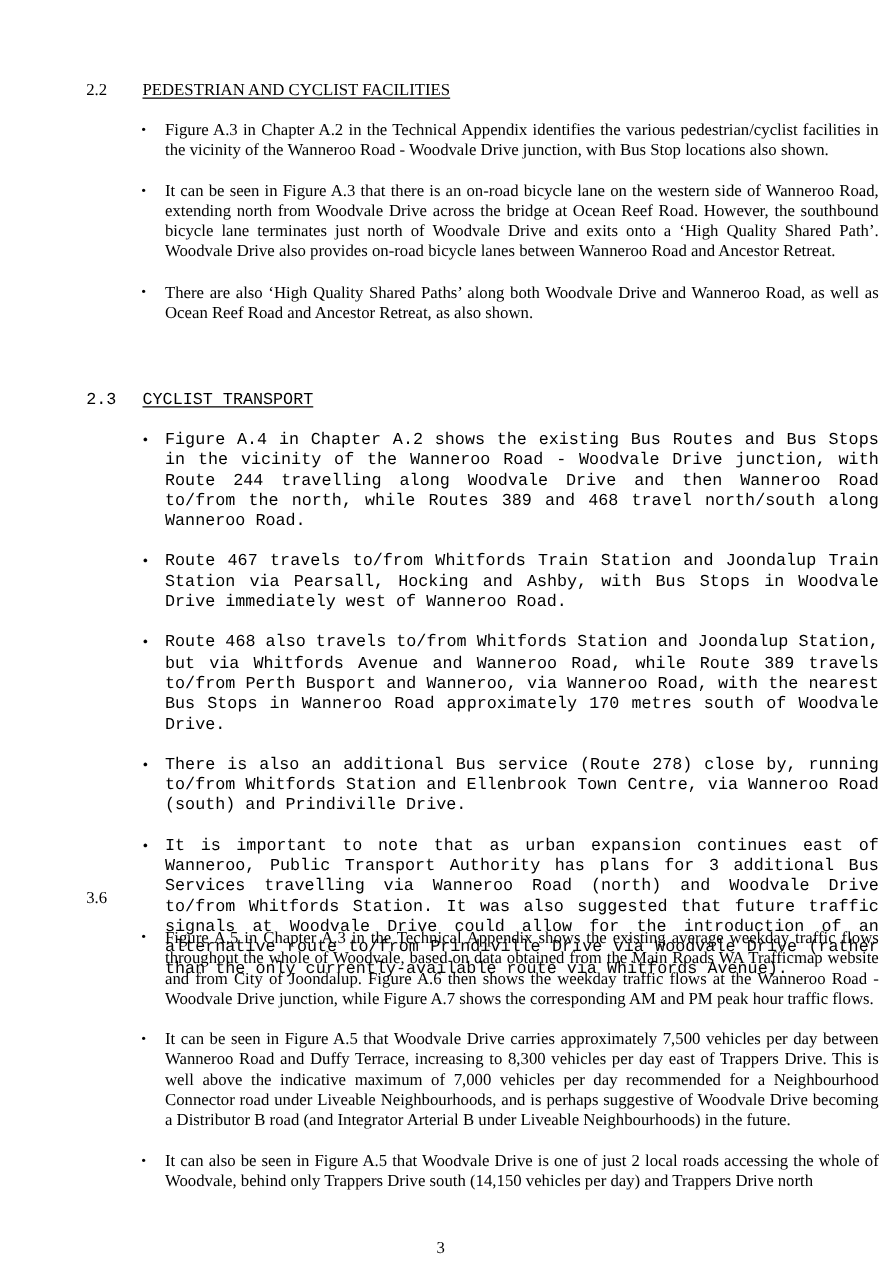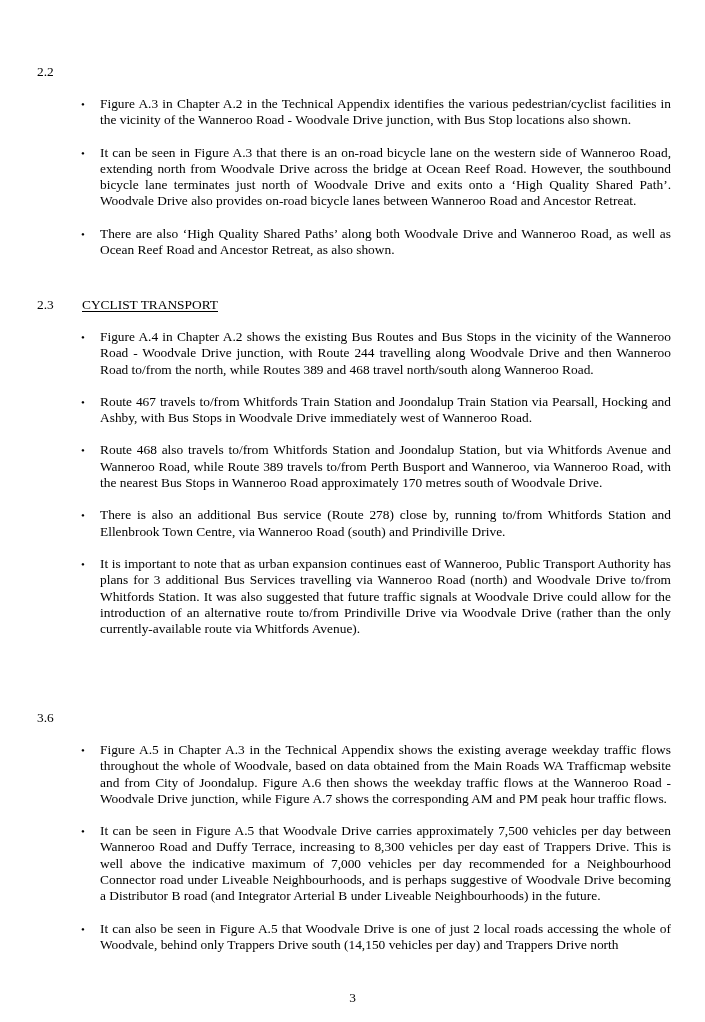--- a/index.html
+++ b/index.html
@@ -1,21 +1,21 @@
 <!DOCTYPE html>
 <html><head>
 <meta charset="utf-8">
 <style>
   html, body { margin: 0; padding: 0; background: #ffffff; }
   body {
     width: 705px; height: 1022px; position: relative; overflow: hidden;
     font-family: "Liberation Serif", serif; color: #000; font-size: 13.4px;
   }
   .page { position: absolute; left: 0; top: 0; width: 705px; height: 1022px; }
-  .section { position: absolute; left: 0; width: 631px; }
+  .section { position: absolute; left: 0; width: 631px; padding-left: 32px; }
   .heading {
     position: relative; height: 18px; line-height: 18px; font-size: 13.4px;
   }
   .heading .num { position: absolute; left: 37px; }
   .heading .title { position: absolute; left: 82px; text-decoration: underline; text-underline-offset: 2px; }
   ul.bullets { list-style: none; margin: 0; padding: 0; }
   ul.bullets li {
     position: relative; margin-left: 100px; width: 571px;
     text-align: justify; line-height: 16.3px; margin-top: 16px;
   }
@@ -28,38 +28,39 @@
   }
 </style>
 </head>
 <body>
 
 <div class="page">
 
   <div class="section" style="top:63px;">
     <div class="heading">
       <span class="num">2.2</span>
+      <span class="title">PEDESTRIAN AND CYCLIST FACILITIES</span>
     </div>
     <ul class="bullets">
       <li style="margin-top:15px;">
         <span class="dot">•</span>
         <span>Figure A.3 in Chapter A.2 in the Technical Appendix identifies the various pedestrian/cyclist facilities in the vicinity of the Wanneroo Road - Woodvale Drive junction, with Bus Stop locations also shown.</span>
       </li>
       <li style="margin-top:16px;">
         <span class="dot">•</span>
         <span>It can be seen in Figure A.3 that there is an on-road bicycle lane on the western side of Wanneroo Road, extending north from Woodvale Drive across the bridge at Ocean Reef Road.  However, the southbound bicycle lane terminates just north of Woodvale Drive and exits onto a ‘High Quality Shared Path’.  Woodvale Drive also provides on-road bicycle lanes between Wanneroo Road and Ancestor Retreat.</span>
       </li>
       <li style="margin-top:16px;">
         <span class="dot">•</span>
         <span>There are also ‘High Quality Shared Paths’ along both Woodvale Drive and Wanneroo Road, as well as Ocean Reef Road and Ancestor Retreat, as also shown.</span>
       </li>
     </ul>
   </div>
 
-  <div class="section" style="top:296px;">
+  <div class="section" style="top:312px;font-family:Liberation Mono, monospace;">
     <div class="heading">
       <span class="num">2.3</span>
       <span class="title">CYCLIST TRANSPORT</span>
     </div>
     <ul class="bullets">
       <li style="margin-top:15px;">
         <span class="dot">•</span>
         <span>Figure A.4 in Chapter A.2 shows the existing Bus Routes and Bus Stops in the vicinity of the Wanneroo Road - Woodvale Drive junction, with Route 244 travelling along Woodvale Drive and then Wanneroo Road to/from the north, while Routes 389 and 468 travel north/south along Wanneroo Road.</span>
       </li>
       <li>

